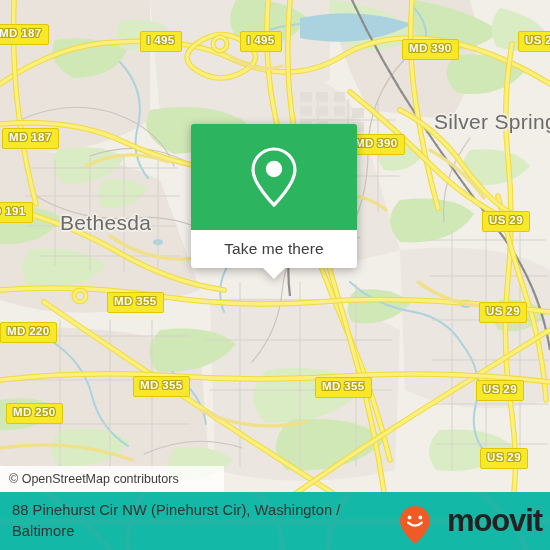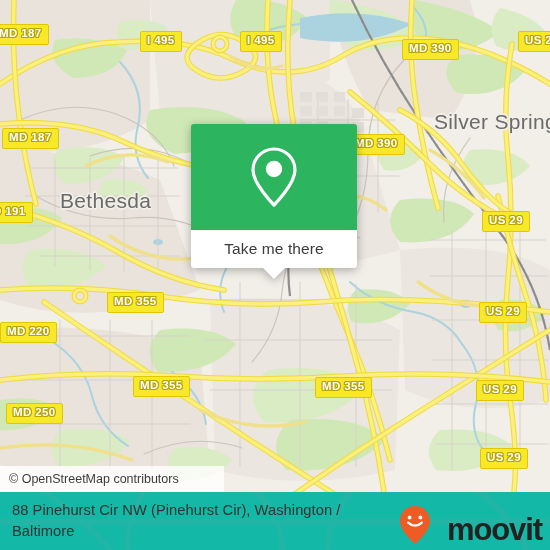--- a/index.html
+++ b/index.html
@@ -115,21 +115,21 @@
     position:absolute;
     left:12px;top:8px;
     width:385px;
     font-size:14.7px;
     line-height:21px;
     color:#333333;
     letter-spacing:.05px;
   }
   #brand-logo{
     position:absolute;right:8px;top:13px;
-    display:flex;align-items:flex-end;gap:15px;
+    display:flex;align-items:flex-start;gap:15px;
   }
   #brand-wordmark{
     font-size:31px;
     font-weight:bold;
     color:#222222;
     letter-spacing:-1.1px;
     line-height:1;
   }
 </style>
 </head>
@@ -307,21 +307,21 @@
       <path class="sec" d="M200 410 q50 24 106 12"></path>
       <path class="sec" d="M0 448 q72 -10 132 12"></path>
       <path class="sec" d="M430 150 q32 18 54 48"></path>
 
       <circle cx="80" cy="296" r="6" fill="none" stroke="#f2d93c" stroke-width="5"></circle>
       <circle cx="80" cy="296" r="6" fill="none" stroke="#faf07e" stroke-width="2.6"></circle>
       <circle cx="220" cy="44" r="7" fill="none" stroke="#f2d93c" stroke-width="5"></circle>
       <circle cx="220" cy="44" r="7" fill="none" stroke="#faf07e" stroke-width="2.6"></circle>
     </svg>
 
-    <div class="place-label" style="left:60px;top:189px;font-size:21px;">Bethesda</div>
+    <div class="place-label" style="left:60px;top:211px;font-size:21px;">Bethesda</div>
     <div class="place-label" style="left:434px;top:110px;font-size:21px;">Silver Spring</div>
 
     <div class="shield" style="left:140px;top:31px;">I 495</div>
     <div class="shield" style="left:240px;top:31px;">I 495</div>
     <div class="shield" style="left:402px;top:39px;">MD 390</div>
     <div class="shield" style="left:518px;top:31px;">US 29</div>
     <div class="shield" style="left:-8px;top:24px;">MD 187</div>
     <div class="shield" style="left:2px;top:128px;">MD 187</div>
     <div class="shield" style="left:-24px;top:202px;">MD 191</div>
     <div class="shield" style="left:107px;top:292px;">MD 355</div>

